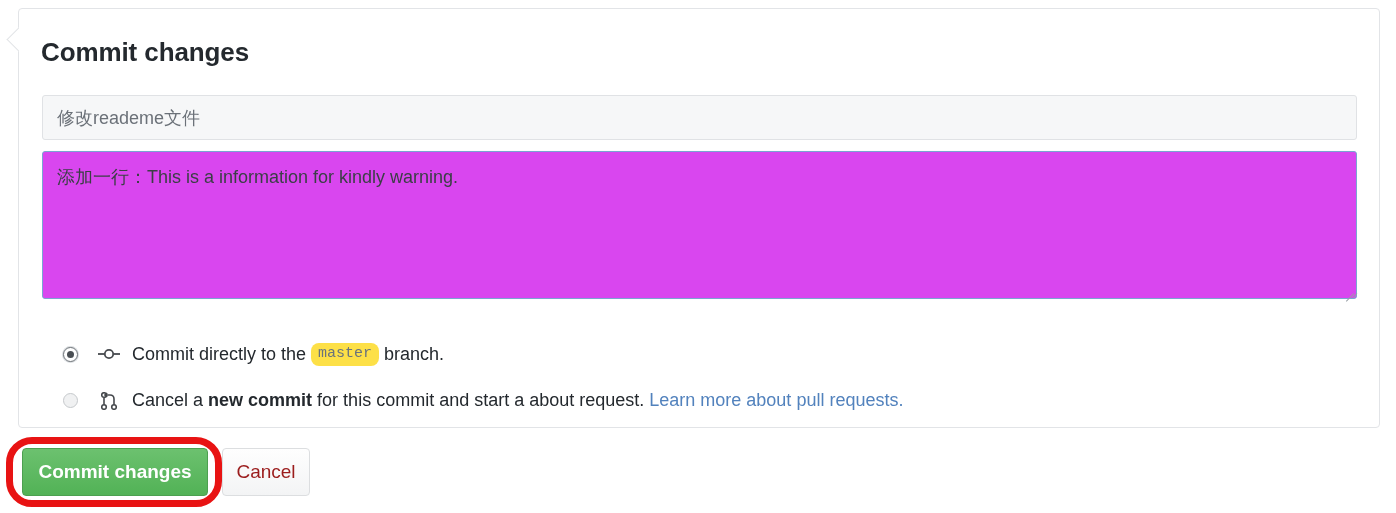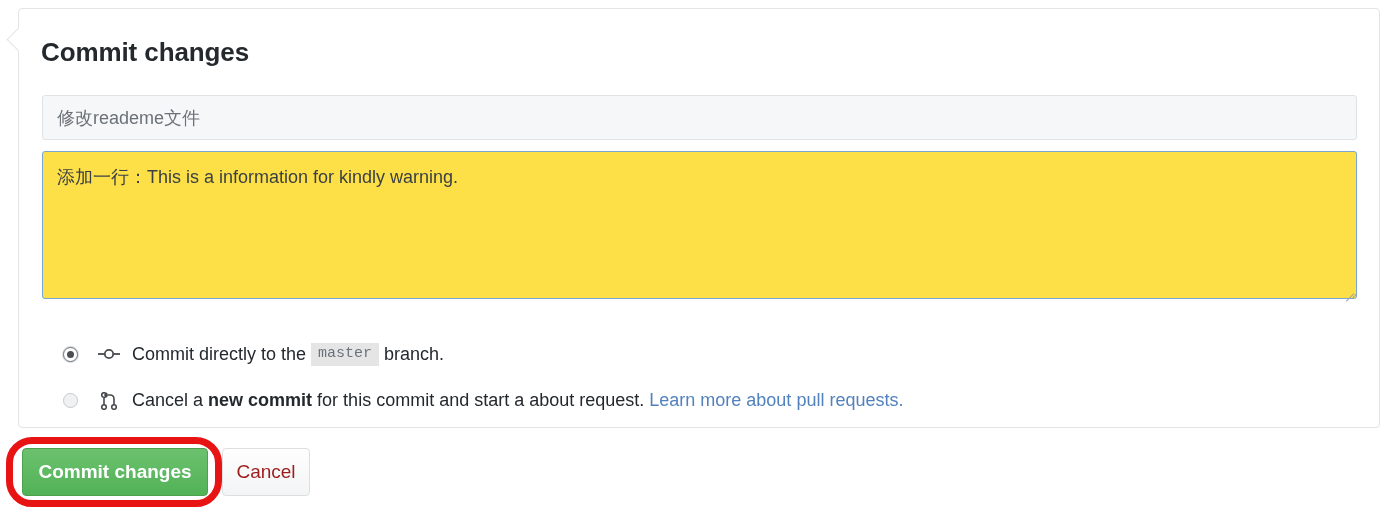--- a/index.html
+++ b/index.html
@@ -84,21 +84,21 @@
     position: absolute;
     left: 23px;
     top: 142px;
     width: 1315px;
     height: 148px;
   }
   .desc-textarea {
     width: 100%;
     height: 100%;
     box-sizing: border-box;
-    background: #fde047;
+    background: #d946ef;
     border: 1px solid #79a6d2;
     border-radius: 3px;
     padding: 12px 14px;
     font-family: "Liberation Sans", "DejaVu Sans", sans-serif;
     font-size: 18px;
     line-height: 1.45;
     color: #3a3f45;
     resize: none;
     outline: none;
     overflow: hidden;
@@ -171,22 +171,22 @@
     align-items: center;
     justify-content: center;
   }
   .opt-icon svg { display: block; }
 
   .code-chip {
     display: inline-block;
     font-family: "Liberation Mono", "DejaVu Sans Mono", monospace;
     font-size: 15px;
     color: #6a737d;
-    background: #e5e5e5;
-    border-radius: 0;
+    background: #fde047;
+    border-radius: 8px;
     padding: 3px 7px;
     margin: 0 5px;
     line-height: 1.1;
     vertical-align: middle;
   }
   .bold { font-weight: bold; }
   .link {
     color: #5282bd;
     text-decoration: none;
     text-align: center;

